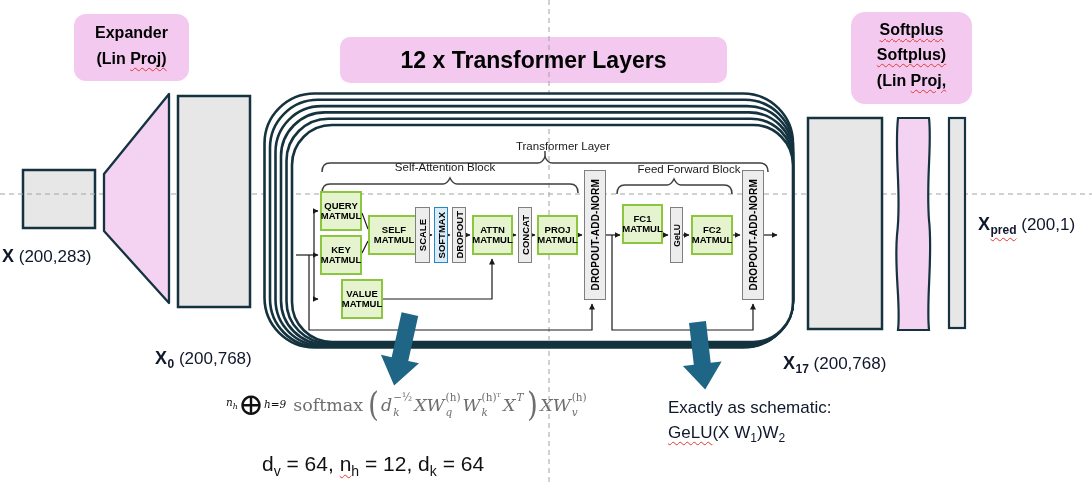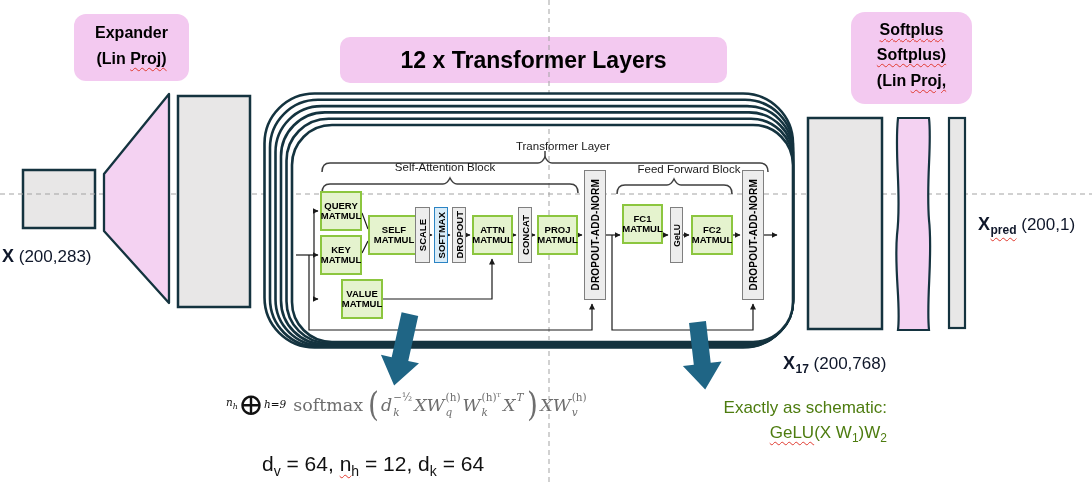--- a/index.html
+++ b/index.html
@@ -70,22 +70,22 @@
   .it{font-style:italic;}
   .fn{margin-right:3px;}
   .bigp{font-size:33px;font-weight:200;line-height:1;margin:0 1px;transform:scaleX(.85);}
   .ss{display:inline-flex;flex-direction:column;align-items:flex-start;
       justify-content:space-between;height:30px;font-size:10.5px;line-height:1;
       margin:0 2px 0 1px;padding:2px 0;box-sizing:border-box;}
   .ss.toponly{justify-content:flex-start;}
   
   #params{position:absolute;left:262px;top:452px;z-index:3;font-size:21px;color:#111;white-space:nowrap;}
   #params sub{font-size:14px;vertical-align:-5px;}
-  #ffnote{position:absolute;left:682px;top:398px;width:205px;z-index:3;text-align:right;
-          font-size:17px;color:#4d7c0f;}
+  #ffnote{position:absolute;left:668px;top:398px;width:205px;z-index:3;text-align:left;
+          font-size:17px;color:#0f172a;}
   #ffnote .l2{margin-top:5px;}
   #ffnote sub{font-size:12px;vertical-align:-4px;}
 </style>
 </head>
 <body>
 
 <div class="stage">
 
   <div class="banner" id="banner-expander">
     <div><span>Expander</span></div>
@@ -214,20 +214,23 @@
       <span>DROPOUT-ADD-NORM</span>
     </div>
 
   <div class="blabel" id="lbl-layer">Transformer Layer</div>
   <div class="blabel" id="lbl-attn">Self-Attention Block</div>
   <div class="blabel" id="lbl-ff">Feed Forward Block</div>
 
   <div class="tlabel" id="lbl-x">
     <span class="tn">X</span><span> (200,283)</span>
   </div>
+  <div class="tlabel" id="lbl-x0">
+    <span class="tn">X</span><sub>0</sub><span> (200,768)</span>
+  </div>
   <div class="tlabel" id="lbl-x12">
     <span class="tn">X</span><sub>17</sub><span> (200,768)</span>
   </div>
   <div class="tlabel" id="lbl-xpred">
     <span class="tn">X</span><sub class="sq">pred</sub><span> (200,1)</span>
   </div>
 
   <div id="formula">
     <span class="oplus-wrap">
       <span class="olim"><span class="it">n</span><sub class="it">h</sub></span>

